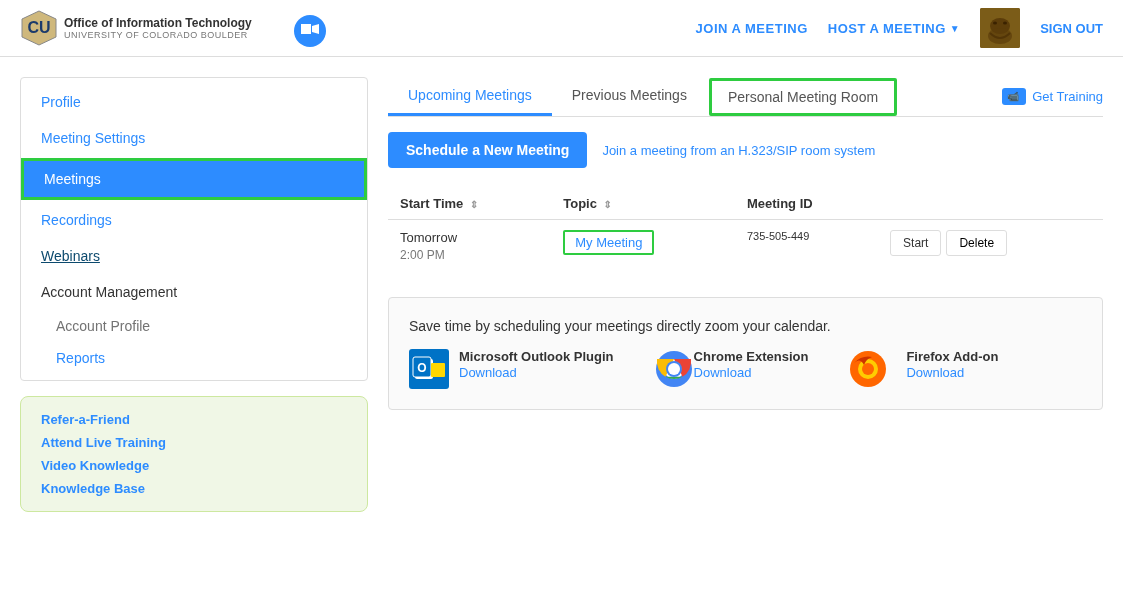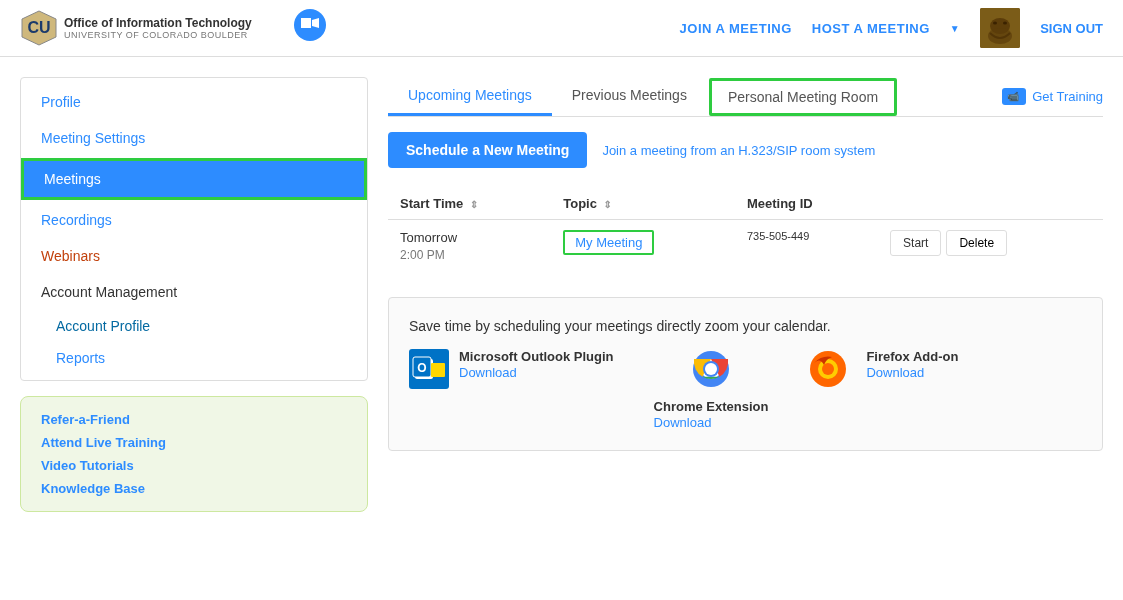--- a/index.html
+++ b/index.html
@@ -2,21 +2,21 @@
 <html><head>
   <meta charset="utf-8">
   <style>
     * { box-sizing: border-box; margin: 0; padding: 0; }
     body { font-family: Arial, sans-serif; font-size: 14px; background: #fff; color: #333; width: 1123px; }
   </style>
 </head>
 <body>
 
 <div style="display:flex; align-items:center; padding:8px 20px; border-bottom:1px solid #ddd; background:#fff;">
-  <div style="display:flex; align-items:flex-start; gap:26px; flex:1;">
+  <div style="display:flex; align-items:flex-end; gap:26px; flex:1;">
 
     <div style="display:flex; align-items:center; gap:6px;">
       <svg width="38" height="38" viewBox="0 0 38 38">
         <polygon points="19,2 36,10 36,28 19,36 2,28 2,10" fill="#CFB87C" stroke="#888" stroke-width="1"></polygon>
         <text x="19" y="24" text-anchor="middle" font-size="16" font-weight="bold" fill="#1B3A6B">CU</text>
       </svg>
       <div>
         <div style="font-size:12px; font-weight:bold; color:#333;">Office of Information Technology</div>
         <div style="font-size:9px; color:#777; letter-spacing:0.5px;">UNIVERSITY OF COLORADO BOULDER</div>
       </div>
@@ -26,21 +26,21 @@
       <div style="width:32px; height:32px; background:#2D8CFF; border-radius:50%; display:flex; align-items:center; justify-content:center;">
         <svg width="18" height="14" viewBox="0 0 18 14">
           <polygon points="0,0 10,0 10,10 0,10" fill="white"></polygon>
           <polygon points="11,2 18,0 18,10 11,8" fill="white"></polygon>
         </svg>
       </div>
     </div>
   </div>
   <div style="display:flex; align-items:center; gap:20px;">
     <a style="color:#2D8CFF; text-decoration:none; font-size:13px; font-weight:bold; letter-spacing:0.5px;">JOIN A MEETING</a>
-    <a style="color:#2D8CFF; text-decoration:none; font-size:13px; font-weight:bold; letter-spacing:0.5px; display:flex; align-items:center; gap:20px;">
+    <a style="color:#2D8CFF; text-decoration:none; font-size:13px; font-weight:bold; letter-spacing:0.5px; display:flex; align-items:center; gap:4px;">
       <span>HOST A MEETING</span>
       <span style="font-size:10px;">▼</span>
     </a>
     <div style="width:40px; height:40px; background:#6B4C10; border-radius:2px; overflow:hidden;">
       <svg width="40" height="40" viewBox="0 0 40 40">
         <rect width="40" height="40" fill="#7B5C18"></rect>
         <ellipse cx="20" cy="18" rx="10" ry="8" fill="#5C3D0A"></ellipse>
         <ellipse cx="15" cy="15" rx="2" ry="1.5" fill="#3A2200"></ellipse>
         <ellipse cx="25" cy="15" rx="2" ry="1.5" fill="#3A2200"></ellipse>
         <path d="M10 25 Q20 35 30 25" stroke="#3A2200" stroke-width="2" fill="none"></path>
@@ -61,38 +61,38 @@
       </div>
       <div style="padding:10px 20px; cursor:pointer; color:#2D8CFF; font-size:14px;">
         <span>Meeting Settings</span>
       </div>
       <div style="padding:10px 20px; cursor:pointer; color:#fff; font-size:14px; background:#2D8CFF; border:3px solid #2ecc40; margin:2px 0;">
         <span>Meetings</span>
       </div>
       <div style="padding:10px 20px; cursor:pointer; color:#2D8CFF; font-size:14px;">
         <span>Recordings</span>
       </div>
-      <div style="padding:10px 20px; cursor:pointer; color:#c2410c; font-size:14px;">
+      <div style="padding:10px 20px; cursor:pointer; color:#0c4a6e; font-size:14px;text-decoration:underline;">
         <span>Webinars</span>
       </div>
       <div style="padding:10px 20px; color:#333; font-size:14px;">
         <span>Account Management</span>
       </div>
-      <div style="padding:8px 20px 8px 35px; cursor:pointer; color:#0369a1; font-size:14px;">
+      <div style="padding:8px 20px 8px 35px; cursor:pointer; color:#737373; font-size:14px;">
         <span>Account Profile</span>
       </div>
       <div style="padding:8px 20px 8px 35px; cursor:pointer; color:#2D8CFF; font-size:14px;">
         <span>Reports</span>
       </div>
     </div>
 
     <div style="margin-top:15px; background:#f0f7e6; border:1px solid #cde8a0; border-radius:8px; padding:15px 20px;">
       <a style="display:block; color:#2D8CFF; font-weight:bold; font-size:13px; text-decoration:none; margin-bottom:8px;">Refer-a-Friend</a>
       <a style="display:block; color:#2D8CFF; font-weight:bold; font-size:13px; text-decoration:none; margin-bottom:8px;">Attend Live Training</a>
-      <a style="display:block; color:#2D8CFF; font-weight:bold; font-size:13px; text-decoration:none; margin-bottom:8px;">Video Tutorials</a>
+      <a style="display:block; color:#2D8CFF; font-weight:bold; font-size:13px; text-decoration:none; margin-bottom:8px;">Video Knowledge</a>
       <a style="display:block; color:#2D8CFF; font-weight:bold; font-size:13px; text-decoration:none;">Knowledge Base</a>
     </div>
   </div>
 
   <div style="flex:1;">
 
     <div style="display:flex; align-items:center; border-bottom:1px solid #ddd; margin-bottom:15px;">
       <div style="padding:10px 20px; color:#2D8CFF; cursor:pointer; font-size:14px; border-bottom:3px solid #2D8CFF;">
         <span>Upcoming Meetings</span>
       </div>
@@ -161,21 +161,21 @@
             <rect x="4" y="8" width="18" height="20" rx="2" fill="#0072C6" stroke="white" stroke-width="1"></rect>
             <text x="13" y="23" text-anchor="middle" font-size="12" font-weight="bold" fill="white">O</text>
             <rect x="22" y="14" width="14" height="14" rx="1" fill="#FFD700"></rect>
           </svg>
           <div>
             <div style="font-weight:bold; font-size:13px; color:#333;">Microsoft Outlook Plugin</div>
             <a style="color:#2D8CFF; font-size:13px; text-decoration:none;">Download</a>
           </div>
         </div>
 
-        <div style="display:flex; gap:10px; align-items:center;flex-direction:column;">
+        <div style="display:flex; align-items:flex-start;">
           <svg width="40" height="40" viewBox="0 0 40 40">
             <circle cx="20" cy="20" r="18" fill="#4285F4"></circle>
             <circle cx="20" cy="20" r="10" fill="white"></circle>
             <path d="M20 10 L37 10 A18 18 0 0 1 28.5 27.8 Z" fill="#EA4335"></path>
             <path d="M20 10 L11.5 27.8 A18 18 0 0 1 3 10 Z" fill="#FBBC05"></path>
             <path d="M11.5 27.8 L28.5 27.8 A18 18 0 0 1 11.5 27.8 Z" fill="#34A853"></path>
             <circle cx="20" cy="20" r="8" fill="#4285F4"></circle>
             <circle cx="20" cy="20" r="6" fill="white"></circle>
           </svg>
           <div>

